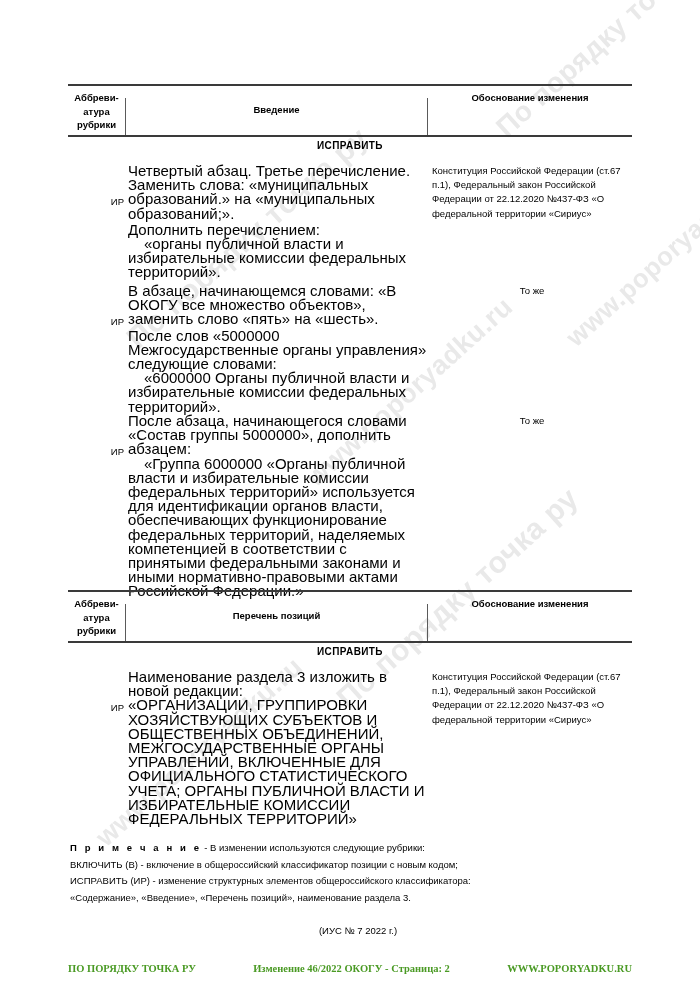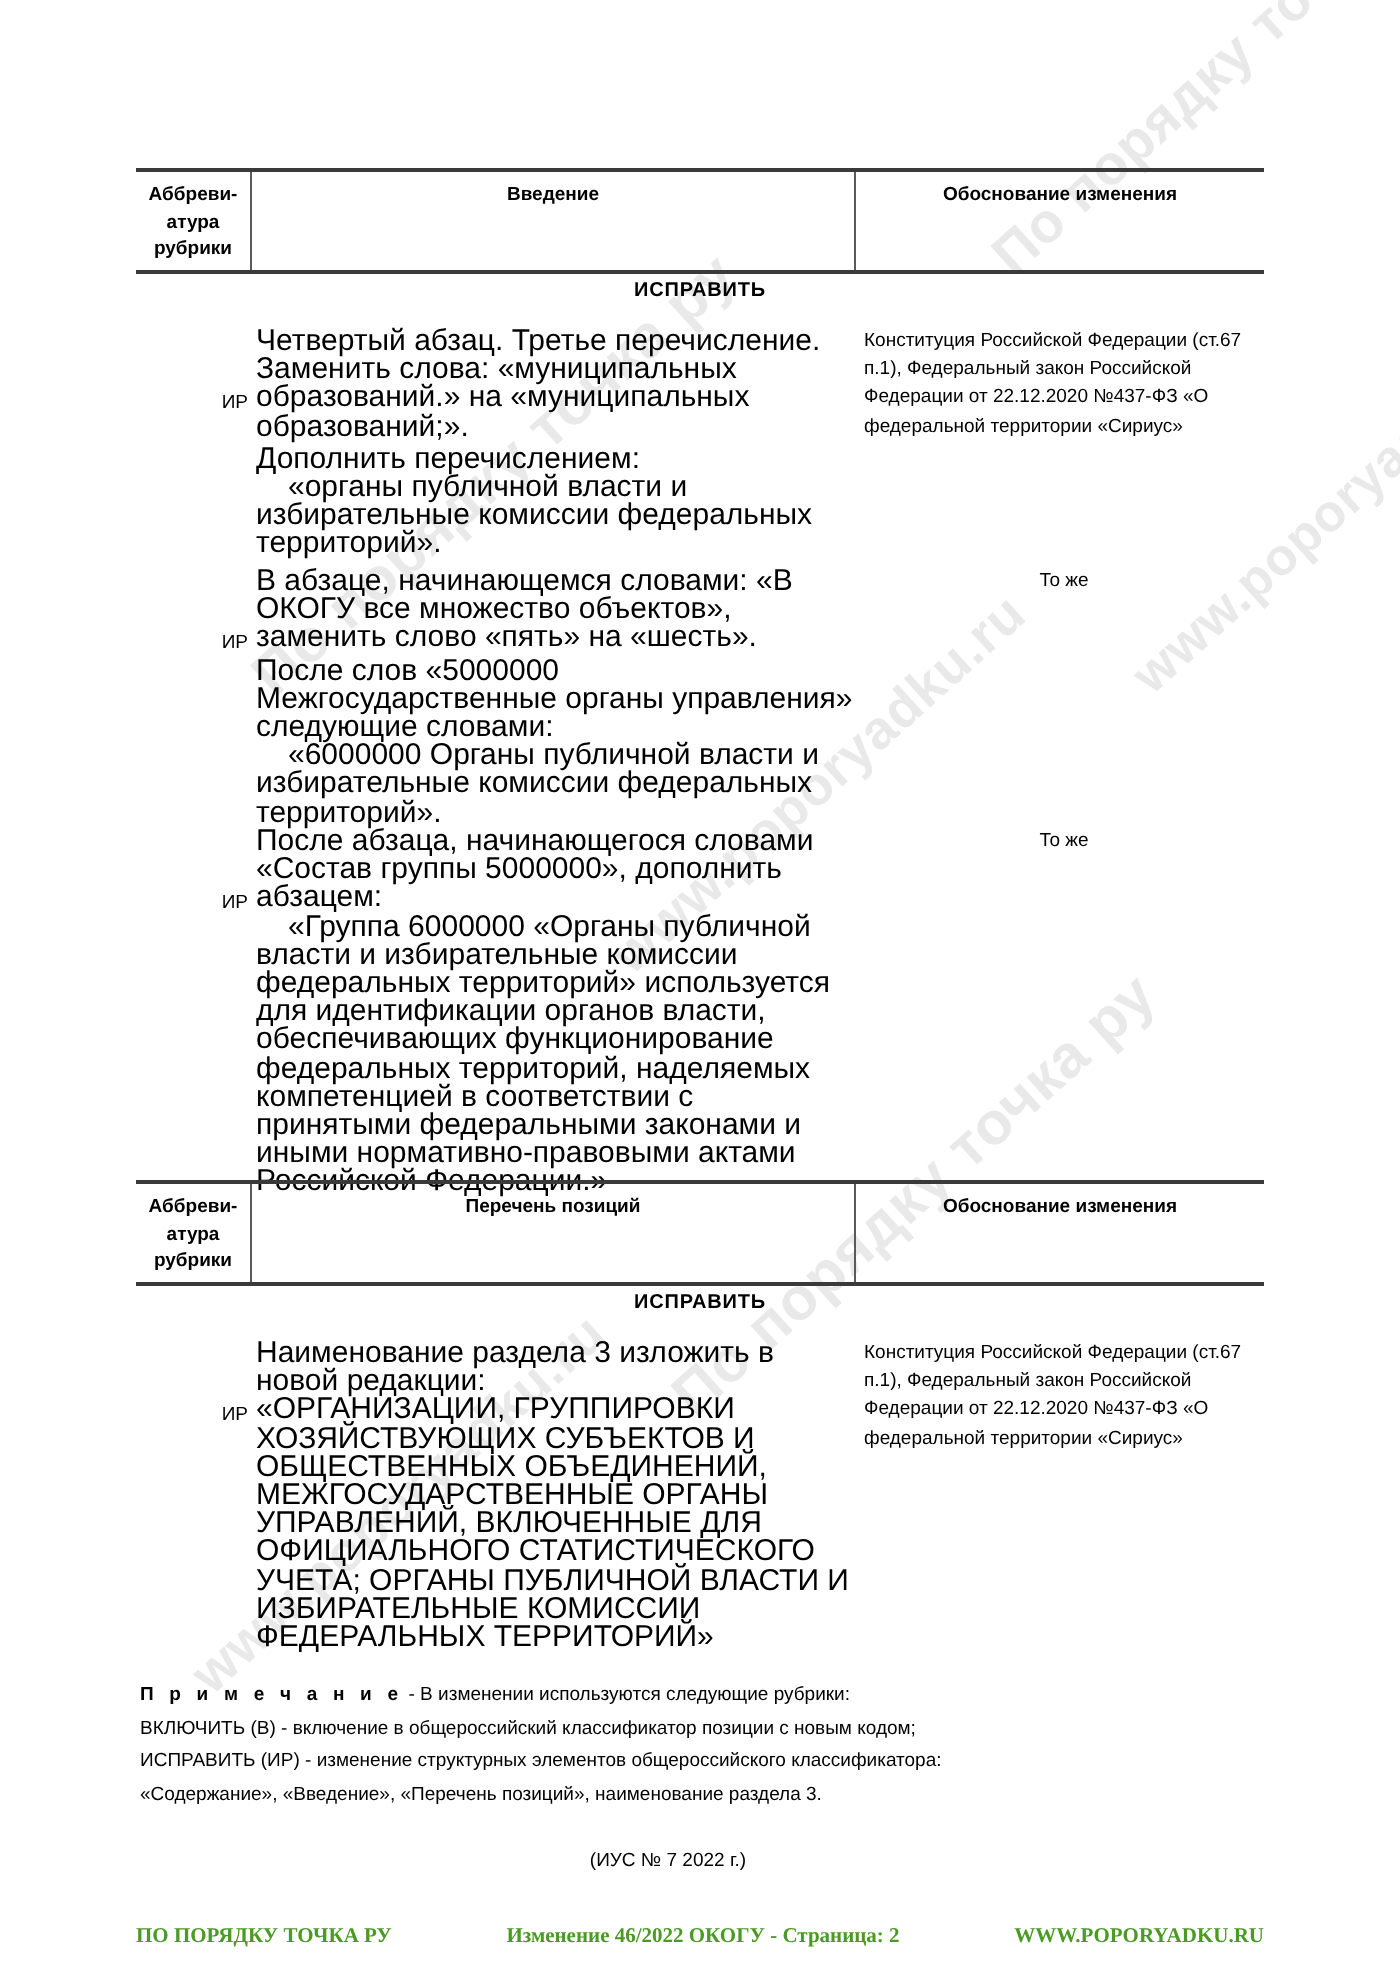--- a/index.html
+++ b/index.html
@@ -60,21 +60,21 @@
   }
   .head-cell {
     box-sizing: border-box;
     padding-top: 5px;
     font-size: 9.5px;
     font-weight: 700;
     text-align: center;
     line-height: 13.5px;
   }
   .hc-abbr { width: 57px; }
-  .hc-mid  { width: 303px; border-left: 1px solid #5a5a5a; border-right: 1px solid #5a5a5a; }
+  .hc-mid  { width: 303px; border-left: 1px solid #5a5a5a; border-right: 1px solid #5a5a5a; margin-top: 12px; }
   .hc-just { width: 204px; }
 
   .section-action {
     position: absolute;
     left: 68px;
     width: 564px;
     text-align: center;
     font-size: 10px;
     font-weight: 700;
     letter-spacing: 0.4px;
@@ -124,21 +124,21 @@
     font-size: 9.5px;
     line-height: 16.5px;
   }
   .note-label {
     font-weight: 700;
     letter-spacing: 2.6px;
   }
 
   #ius-line {
     position: absolute;
-    left: 52px;
+    left: 76px;
     width: 564px;
     text-align: center;
     font-size: 9.5px;
   }
 
   #site-footer {
     position: absolute;
     left: 0;
     width: 700px;
     display: flex;

